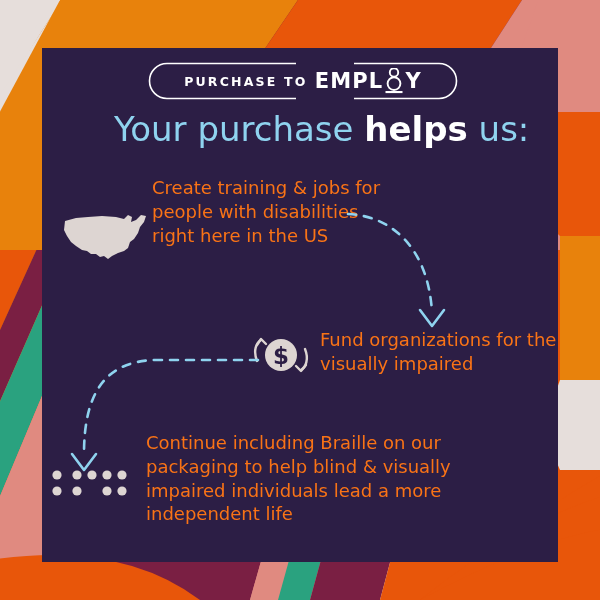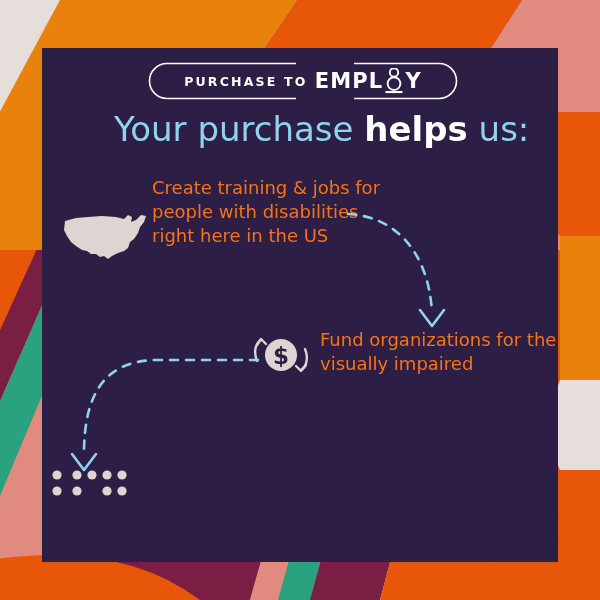--- a/index.html
+++ b/index.html
@@ -227,15 +227,16 @@
         <circle cx="9" cy="25" r="4.6" fill="#ddd5d2"></circle>
         <circle cx="29" cy="9" r="4.6" fill="#ddd5d2"></circle>
         <circle cx="29" cy="25" r="4.6" fill="#ddd5d2"></circle>
         <circle cx="44" cy="9" r="4.6" fill="#ddd5d2"></circle>
         <circle cx="59" cy="9" r="4.6" fill="#ddd5d2"></circle>
         <circle cx="59" cy="25" r="4.6" fill="#ddd5d2"></circle>
         <circle cx="74" cy="9" r="4.6" fill="#ddd5d2"></circle>
         <circle cx="74" cy="25" r="4.6" fill="#ddd5d2"></circle>
       </svg>
     </div>
+    <div class="row-text" id="text3">Continue including Braille on our packaging to help blind &amp; visually impaired individuals lead a more independent life</div>
 
   </div>
 </div>
 
 </body></html>

